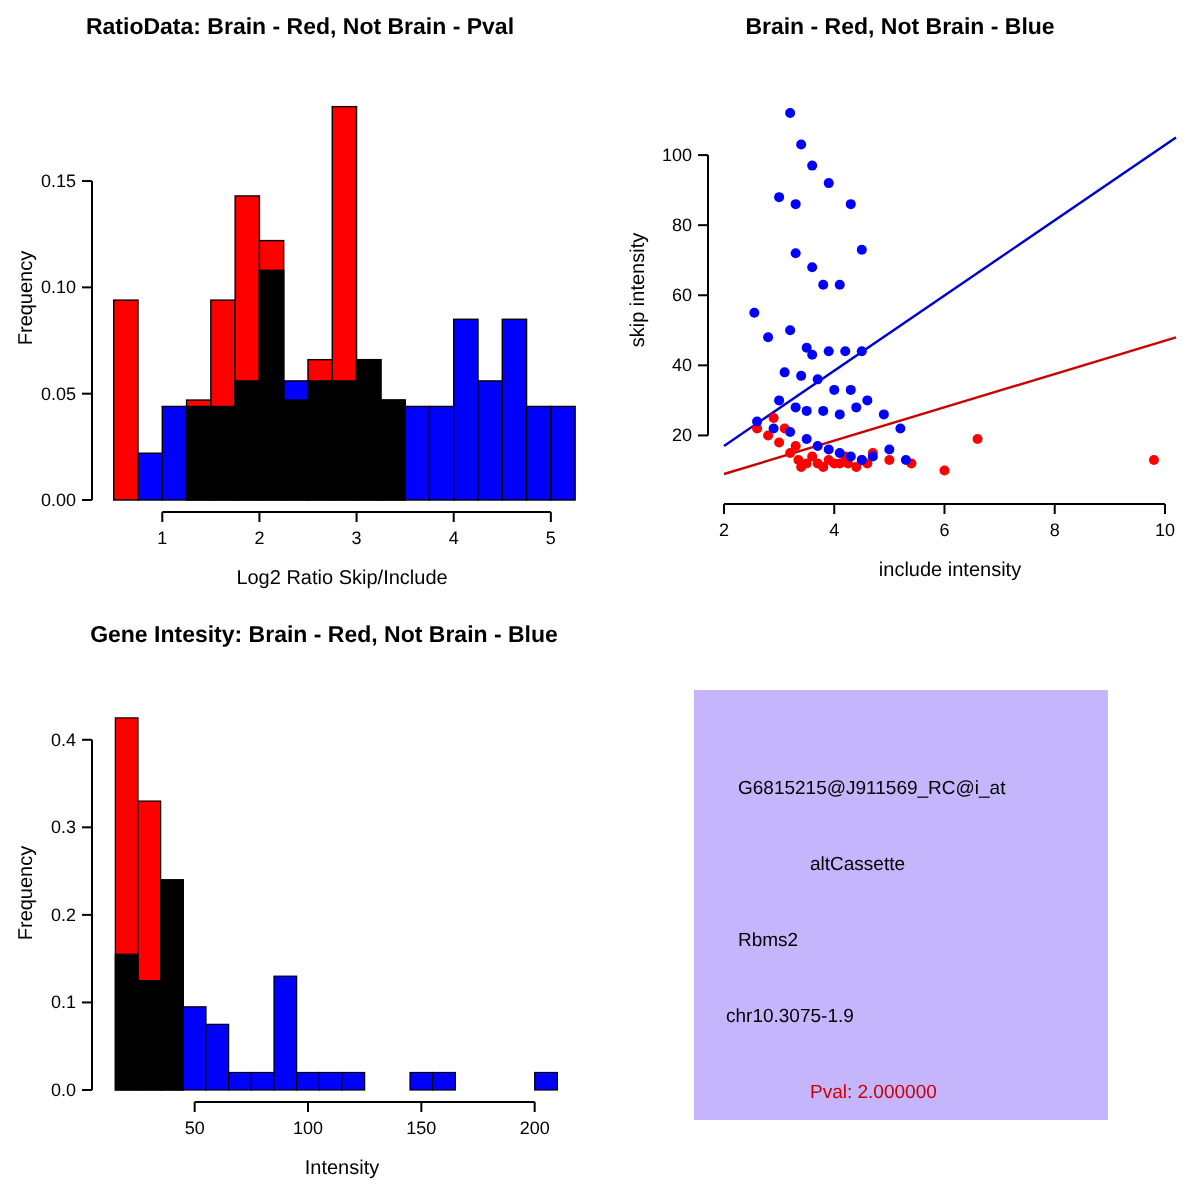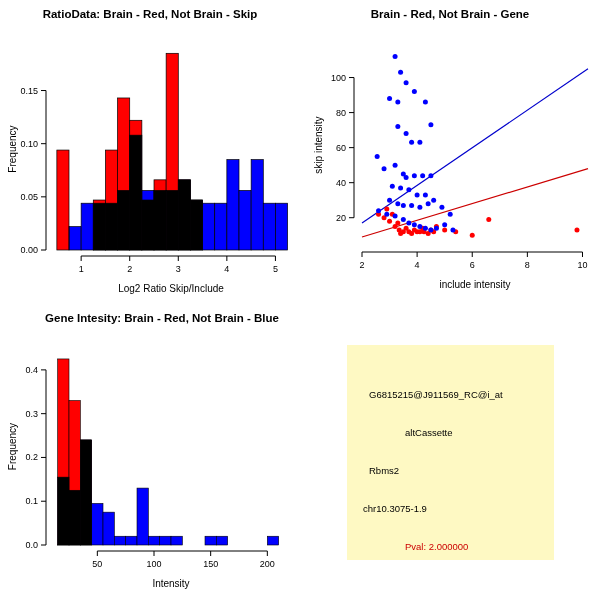--- a/index.html
+++ b/index.html
@@ -1,32 +1,32 @@
 <!DOCTYPE html>
 <html><head>
 <meta charset="utf-8">
 <style>
   html,body{margin:0;padding:0;background:#ffffff;}
   body{width:600px;height:600px;font-family:"Liberation Sans",sans-serif;color:#000;}
   #page{position:relative;width:600px;height:600px;overflow:hidden;}
   .panel{position:absolute;}
   .title{font-size:11.5px;font-weight:bold;text-align:center;}
   svg{display:block;}
-  .infobox{background:#fef9c3;}
+  .infobox{background:#c4b5fd;}
   .infotext{font-size:9.5px;color:#000;}
   .infotext.red{color:#cc0000;margin-left:36px;}
   text{font-family:"Liberation Sans",sans-serif;}
 </style>
 </head>
 <body>
 
 <div id="page">
 
   <div class="panel" style="left:0px;top:0px;width:300px;height:300px;">
-    <div class="title" style="position:absolute;left:0;top:8px;width:300px;">RatioData: Brain - Red, Not Brain - Skip</div>
+    <div class="title" style="position:absolute;left:0;top:8px;width:300px;">RatioData: Brain - Red, Not Brain - Pval</div>
     <svg id="svg-ratio" width="300" height="300">
         <line x1="46" y1="250" x2="46" y2="90.52631578947367" stroke="#000" stroke-width="1"></line>
         <line x1="81.14285714285714" y1="256" x2="275.42857142857144" y2="256" stroke="#000" stroke-width="1"></line>
         <line x1="46" y1="250" x2="41" y2="250" stroke="#000"></line>
         <text x="38" y="253" font-size="9" fill="#000" text-anchor="end">0.00</text>
         <line x1="46" y1="196.8421052631579" x2="41" y2="196.8421052631579" stroke="#000"></line>
         <text x="38" y="199.8421052631579" font-size="9" fill="#000" text-anchor="end">0.05</text>
         <line x1="46" y1="143.68421052631578" x2="41" y2="143.68421052631578" stroke="#000"></line>
         <text x="38" y="146.68421052631578" font-size="9" fill="#000" text-anchor="end">0.10</text>
         <line x1="46" y1="90.52631578947367" x2="41" y2="90.52631578947367" stroke="#000"></line>
@@ -72,21 +72,21 @@
           <rect x="141.8571428571429" y="200.03157894736842" width="12.14285714285711" height="49.968421052631584" fill="#ff0000" stroke="#000" stroke-width="0.7"></rect>
           <rect x="154" y="179.83157894736843" width="12.142857142857167" height="70.16842105263157" fill="#ff0000" stroke="#000" stroke-width="0.7"></rect>
           <rect x="166.14285714285717" y="53.31578947368419" width="12.14285714285711" height="196.6842105263158" fill="#ff0000" stroke="#000" stroke-width="0.7"></rect>
           <rect x="178.28571428571428" y="179.83157894736843" width="12.142857142857167" height="70.16842105263157" fill="#ff0000" stroke="#000" stroke-width="0.7"></rect>
           <rect x="190.42857142857144" y="200.03157894736842" width="12.142857142857139" height="49.968421052631584" fill="#ff0000" stroke="#000" stroke-width="0.7"></rect>
         </g>
       </svg>
   </div>
 
   <div class="panel" style="left:300px;top:0px;width:300px;height:300px;">
-    <div class="title" style="position:absolute;left:0;top:8px;width:300px;">Brain - Red, Not Brain - Gene</div>
+    <div class="title" style="position:absolute;left:0;top:8px;width:300px;">Brain - Red, Not Brain - Blue</div>
     <svg id="svg-scatter" width="300" height="300">
         <line x1="54" y1="217.71681415929203" x2="54" y2="77.53982300884957" stroke="#000"></line>
         <line x1="62" y1="252" x2="282.4878048780488" y2="252" stroke="#000"></line>
         <line x1="54" y1="217.71681415929203" x2="49" y2="217.71681415929203" stroke="#000"></line>
         <text x="46" y="220.71681415929203" font-size="9" fill="#000" text-anchor="end">20</text>
         <line x1="54" y1="182.67256637168143" x2="49" y2="182.67256637168143" stroke="#000"></line>
         <text x="46" y="185.67256637168143" font-size="9" fill="#000" text-anchor="end">40</text>
         <line x1="54" y1="147.6283185840708" x2="49" y2="147.6283185840708" stroke="#000"></line>
         <text x="46" y="150.6283185840708" font-size="9" fill="#000" text-anchor="end">60</text>
         <line x1="54" y1="112.58407079646017" x2="49" y2="112.58407079646017" stroke="#000"></line>

